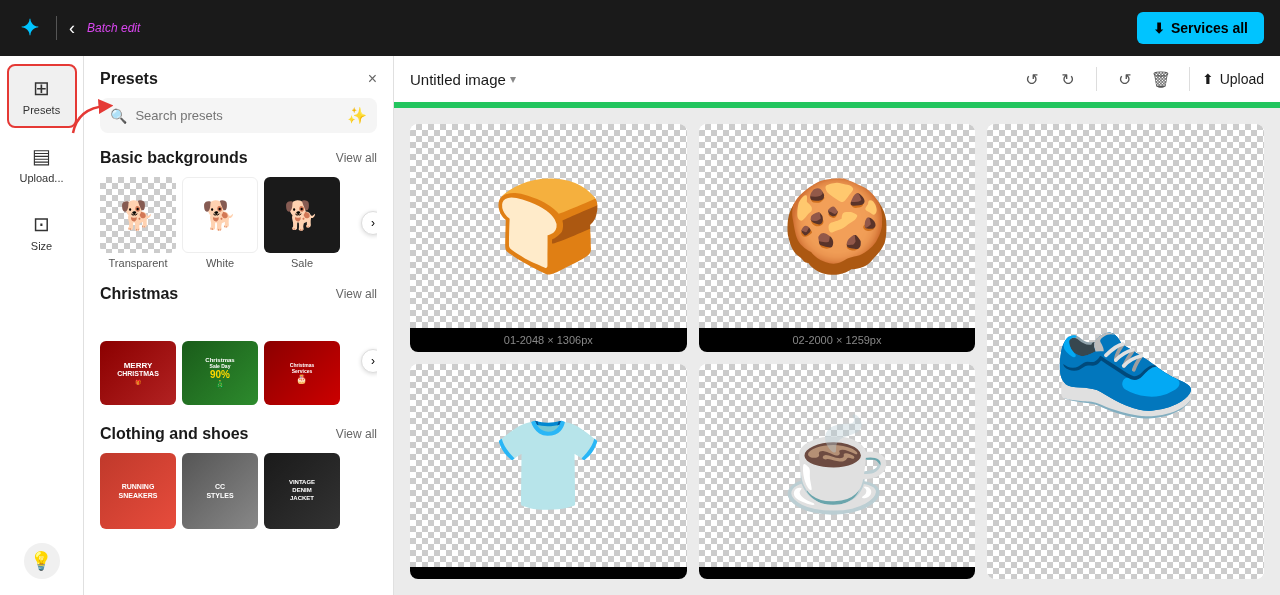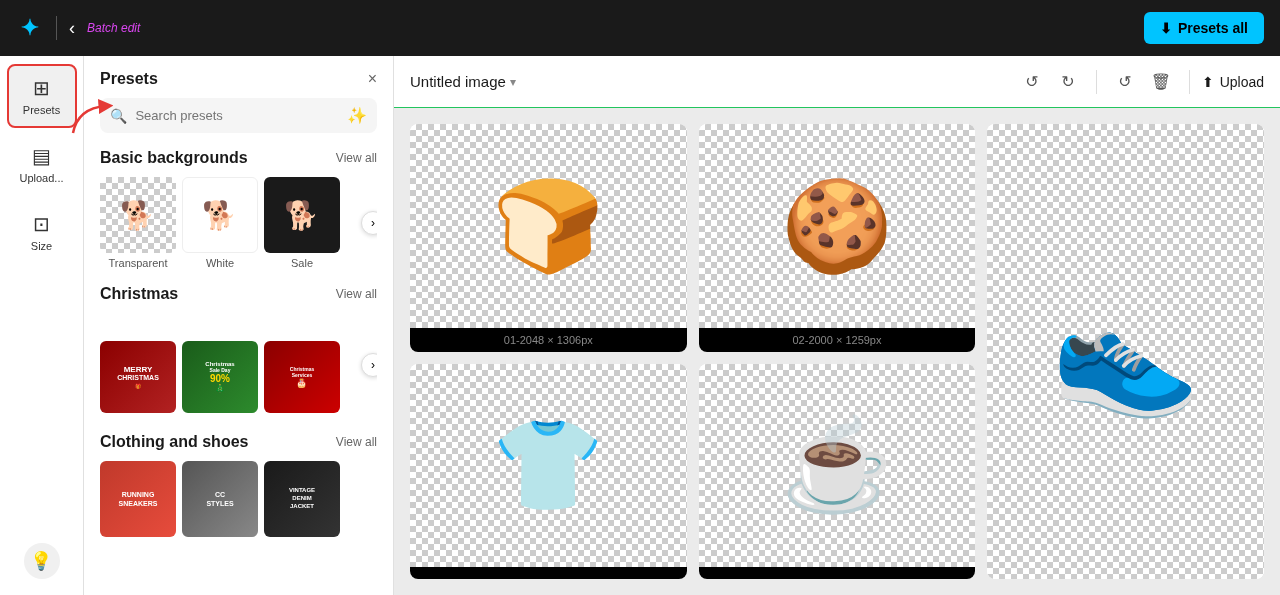--- a/index.html
+++ b/index.html
@@ -254,21 +254,21 @@
       justify-content: center;
       font-size: 12px;
       cursor: pointer;
       z-index: 10;
       box-shadow: 0 1px 4px rgba(0,0,0,0.15);
     }
 
     
     .christmas-thumb {
       width: 76px;
-      height: 72px;
+      height: 64px;
       border-radius: 6px;
       font-size: 9px;
       display: flex;
       align-items: center;
       justify-content: center;
       text-align: center;
       font-weight: bold;
       color: #fff;
       overflow: hidden;
     }
@@ -301,21 +301,21 @@
       flex-direction: column;
       overflow: hidden;
     }
     .canvas-toolbar {
       background: #fff;
       height: 52px;
       display: flex;
       align-items: center;
       padding: 0 16px;
       gap: 8px;
-      border-bottom: 1px solid #22c55e;
+      border-bottom: 6px solid #22c55e;
       flex-shrink: 0;
     }
     .canvas-title-btn {
       display: flex;
       align-items: center;
       gap: 4px;
       background: none;
       border: none;
       cursor: pointer;
       font-size: 15px;
@@ -407,21 +407,21 @@
 <div class="header">
   <div class="header-logo">
     <span style="color:#00c4ff;font-size:22px;font-weight:900;">✦</span>
   </div>
   <div class="header-divider"></div>
   <button class="header-back">‹</button>
   <span class="header-title">Batch edit</span>
   <div class="header-spacer"></div>
   <button class="download-btn">
     <span>⬇</span>
-    <span>Presets all</span>
+    <span>Services all</span>
   </button>
 </div>
 
 <div class="main">
 
   <div class="sidebar-icons">
     <div class="sidebar-icon-item active">
       <span class="icon-symbol">⊞</span>
       <span>Presets</span>
     </div>

